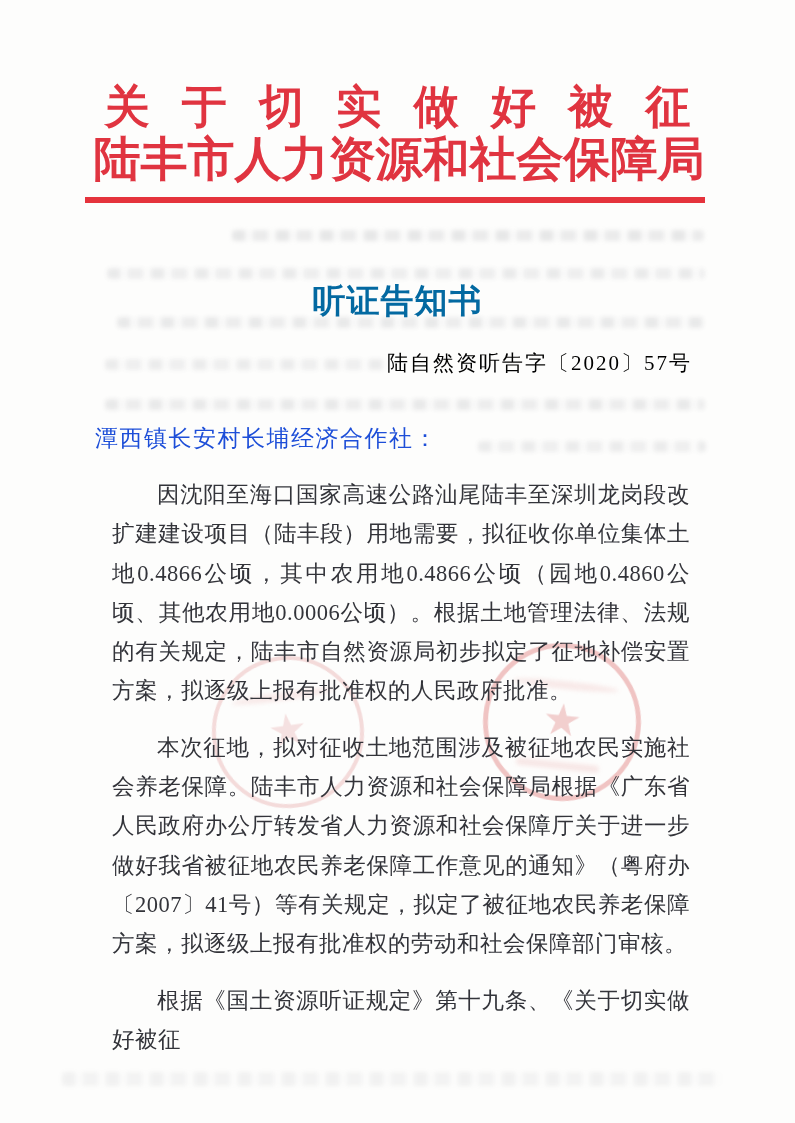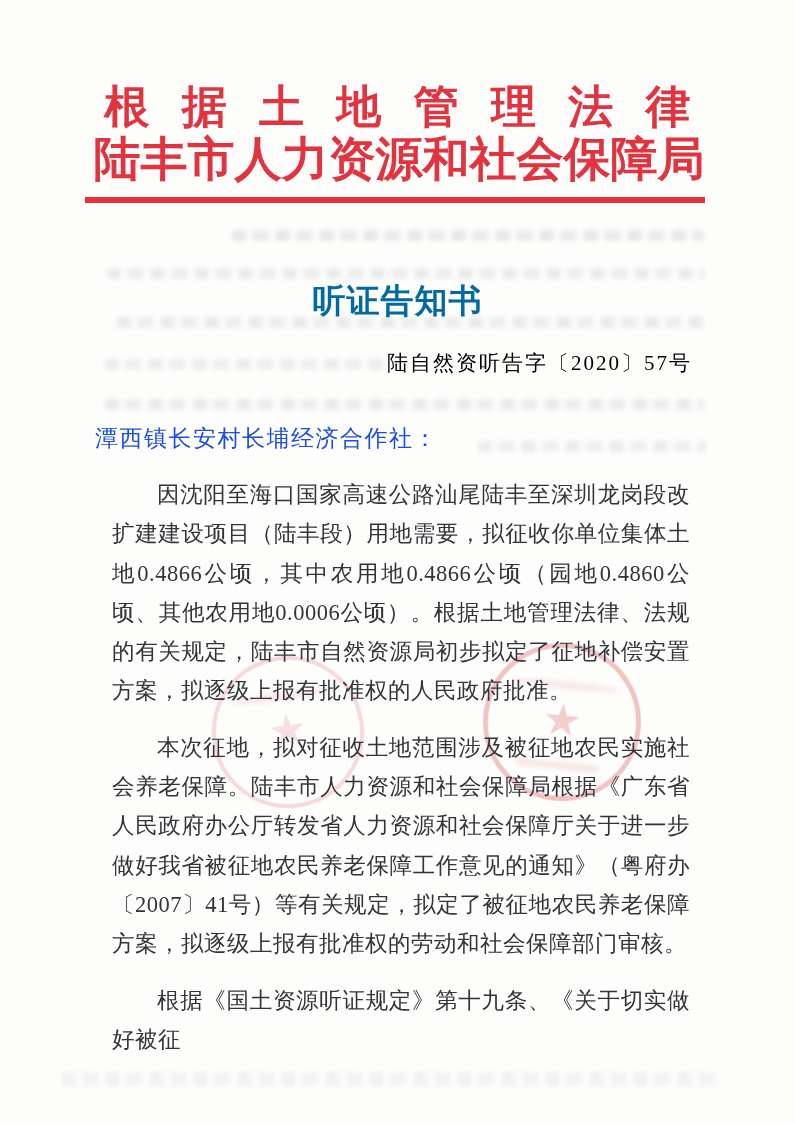--- a/index.html
+++ b/index.html
@@ -173,21 +173,21 @@
     text-indent: 2em;
     letter-spacing: 0.5px;
   }
 </style>
 </head>
 <body>
 
 <div class="page">
 
   <div class="letterhead">
-    <div class="letterhead-line letterhead-line1">根据土地管理法律</div>
+    <div class="letterhead-line letterhead-line1">关于切实做好被征</div>
     <div class="letterhead-line letterhead-line2">陆丰市人力资源和社会保障局</div>
   </div>
   <div class="red-rule"></div>
 
   <div class="bleed bleed-1"></div>
   <div class="bleed bleed-2"></div>
   <div class="bleed bleed-3"></div>
   <div class="bleed bleed-4"></div>
   <div class="bleed bleed-5"></div>
   <div class="bleed bleed-6"></div>

